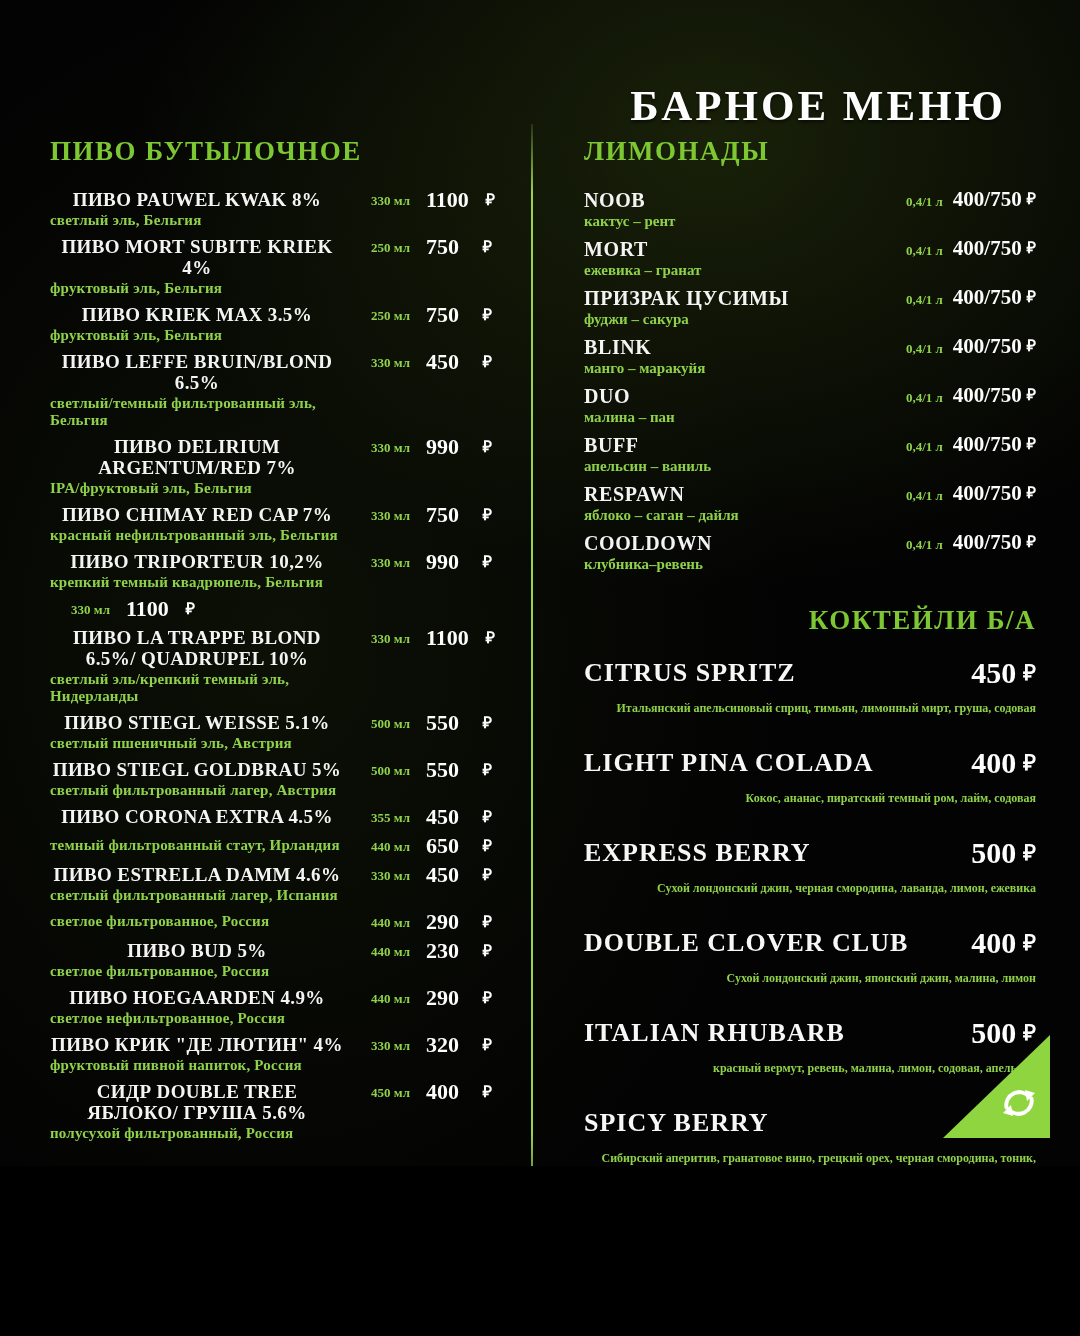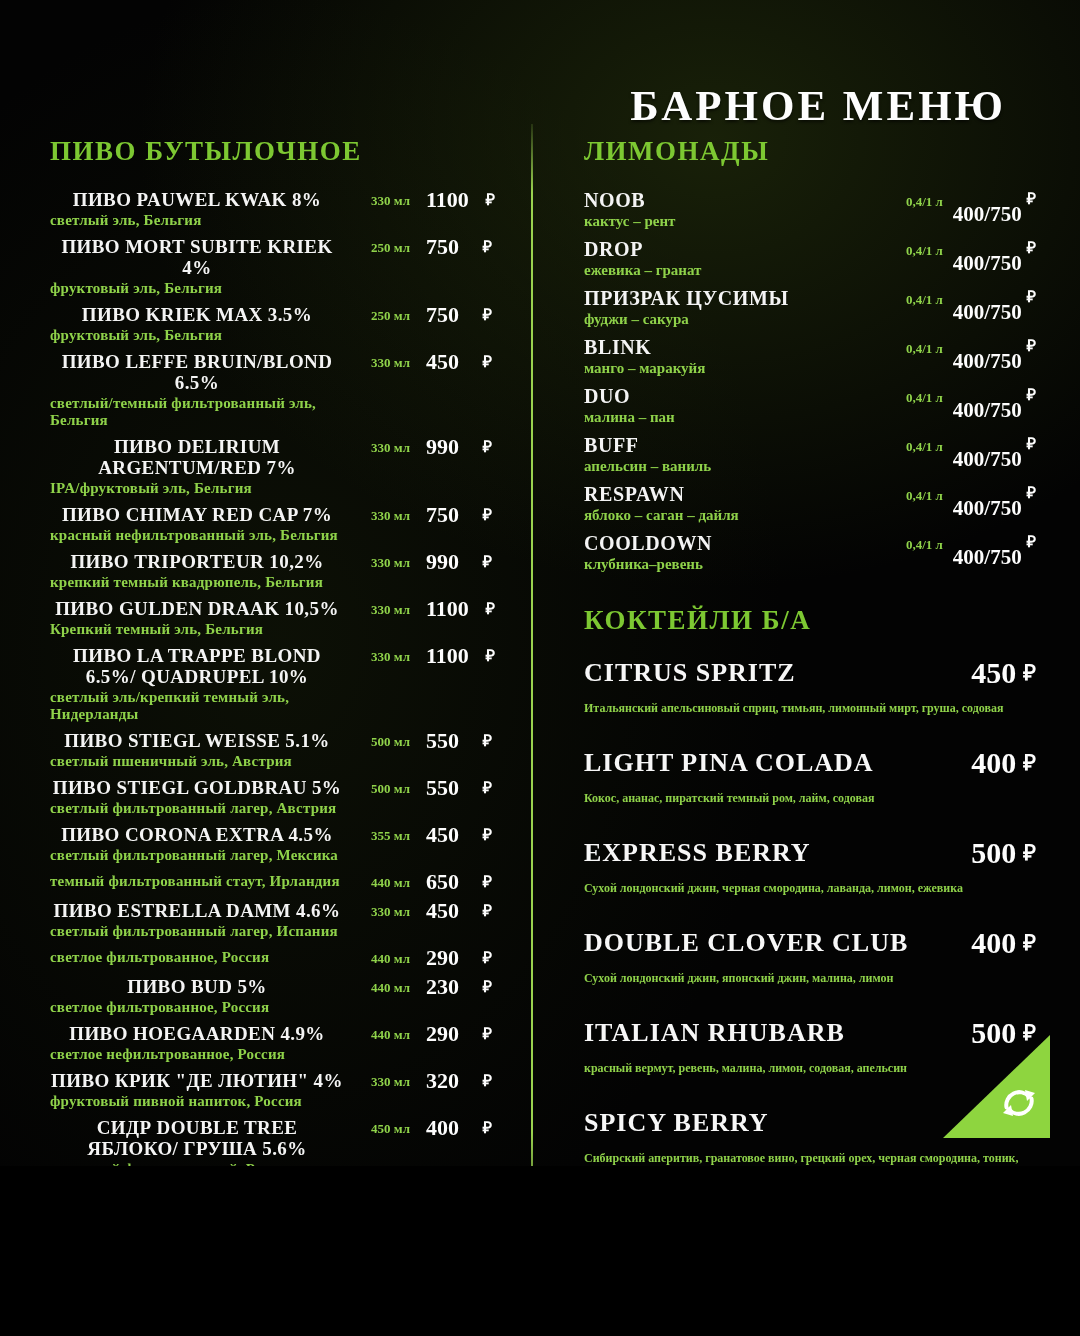--- a/index.html
+++ b/index.html
@@ -59,24 +59,24 @@
   
   .lemo-row{display:flex;align-items:flex-start;margin-bottom:8px;}
   .lemo-text{flex:1;min-width:0;}
   .lemo-name{font-size:20px;line-height:22px;font-weight:700;letter-spacing:.6px;color:#f4f4f4;}
   .lemo-desc{font-size:15px;line-height:17px;font-weight:700;color:var(--green-text,#8fd24a);margin-top:2px;}
   .lemo-vol{
     flex:none;font-size:13px;font-weight:700;color:var(--green-text,#8fd24a);
     padding-top:5px;margin-right:10px;white-space:nowrap;
   }
   .lemo-price{flex:none;display:flex;align-items:flex-start;white-space:nowrap;}
-  .lemo-price .price-num{font-size:21px;line-height:21px;margin-top:15px;}
+  .lemo-price .price-num{font-size:21px;line-height:21px;}
   .lemo-price .price-rub{margin-left:5px;padding-top:2px;}
   
-  .cocktails{margin-top:32px;}
+  .cocktails{margin-top:32px;text-align:right;}
   .cocktail{margin-bottom:29px;}
   .cocktail-head{display:flex;justify-content:space-between;align-items:flex-start;}
   .cocktail-name{font-size:26px;line-height:29px;font-weight:700;letter-spacing:1px;color:#f7f7f7;}
   .cocktail-price{display:flex;align-items:flex-start;white-space:nowrap;}
   .cocktail-price .price-num{font-size:30px;line-height:30px;}
   .cocktail-price .price-rub{font-size:22px;line-height:22px;margin-left:7px;padding-top:4px;}
   .cocktail-desc{
     font-size:12px;line-height:22px;font-weight:700;
     color:var(--green-text,#8fd24a);margin-top:9px;max-width:452px;
   }
@@ -179,24 +179,20 @@
             <div class="item-desc">крепкий темный квадрюпель, Бельгия</div>
           </div>
           <div class="beer-vol">330 мл</div>
           <div class="beer-price">
             <span class="price-num">990</span>
             <span class="price-rub">₽</span>
           </div>
         </div>
 
         <div class="beer-row">
-          <div class="beer-text">
-            <div class="item-name">ПИВО GULDEN DRAAK 10,5%</div>
-            <div class="item-desc">Крепкий темный эль, Бельгия</div>
-          </div>
           <div class="beer-vol">330 мл</div>
           <div class="beer-price">
             <span class="price-num">1100</span>
             <span class="price-rub">₽</span>
           </div>
         </div>
 
         <div class="beer-row">
           <div class="beer-text">
             <div class="item-name">ПИВО LA TRAPPE BLOND 6.5%/ QUADRUPEL 10%</div>
@@ -229,21 +225,20 @@
           <div class="beer-vol">500 мл</div>
           <div class="beer-price">
             <span class="price-num">550</span>
             <span class="price-rub">₽</span>
           </div>
         </div>
 
         <div class="beer-row">
           <div class="beer-text">
             <div class="item-name">ПИВО CORONA EXTRA 4.5%</div>
-            <div class="item-desc">светлый фильтрованный лагер, Мексика</div>
           </div>
           <div class="beer-vol">355 мл</div>
           <div class="beer-price">
             <span class="price-num">450</span>
             <span class="price-rub">₽</span>
           </div>
         </div>
 
         <div class="beer-row">
           <div class="beer-text">
@@ -343,21 +338,21 @@
             </div>
             <div class="lemo-vol">0,4/1 л</div>
             <div class="lemo-price">
               <span class="price-num">400/750</span>
               <span class="price-rub">₽</span>
             </div>
           </div>
 
           <div class="lemo-row">
             <div class="lemo-text">
-              <div class="lemo-name">DROP</div>
+              <div class="lemo-name">MORT</div>
               <div class="lemo-desc">ежевика – гранат</div>
             </div>
             <div class="lemo-vol">0,4/1 л</div>
             <div class="lemo-price">
               <span class="price-num">400/750</span>
               <span class="price-rub">₽</span>
             </div>
           </div>
 
           <div class="lemo-row">

